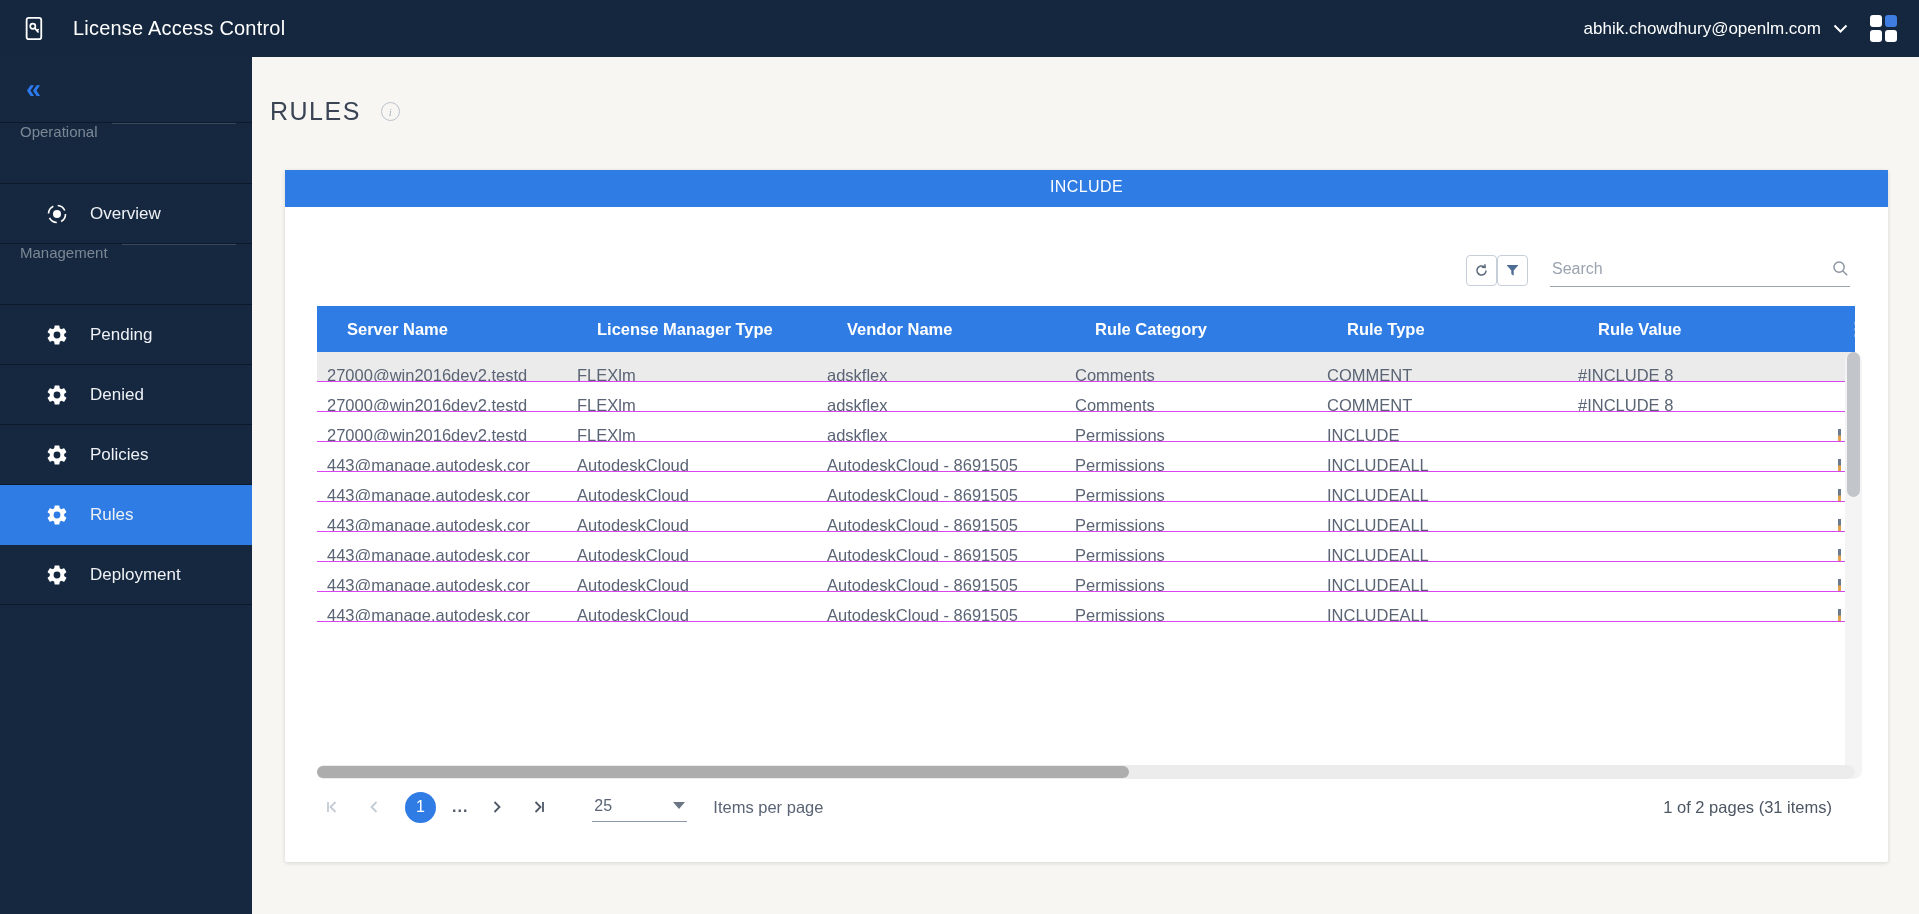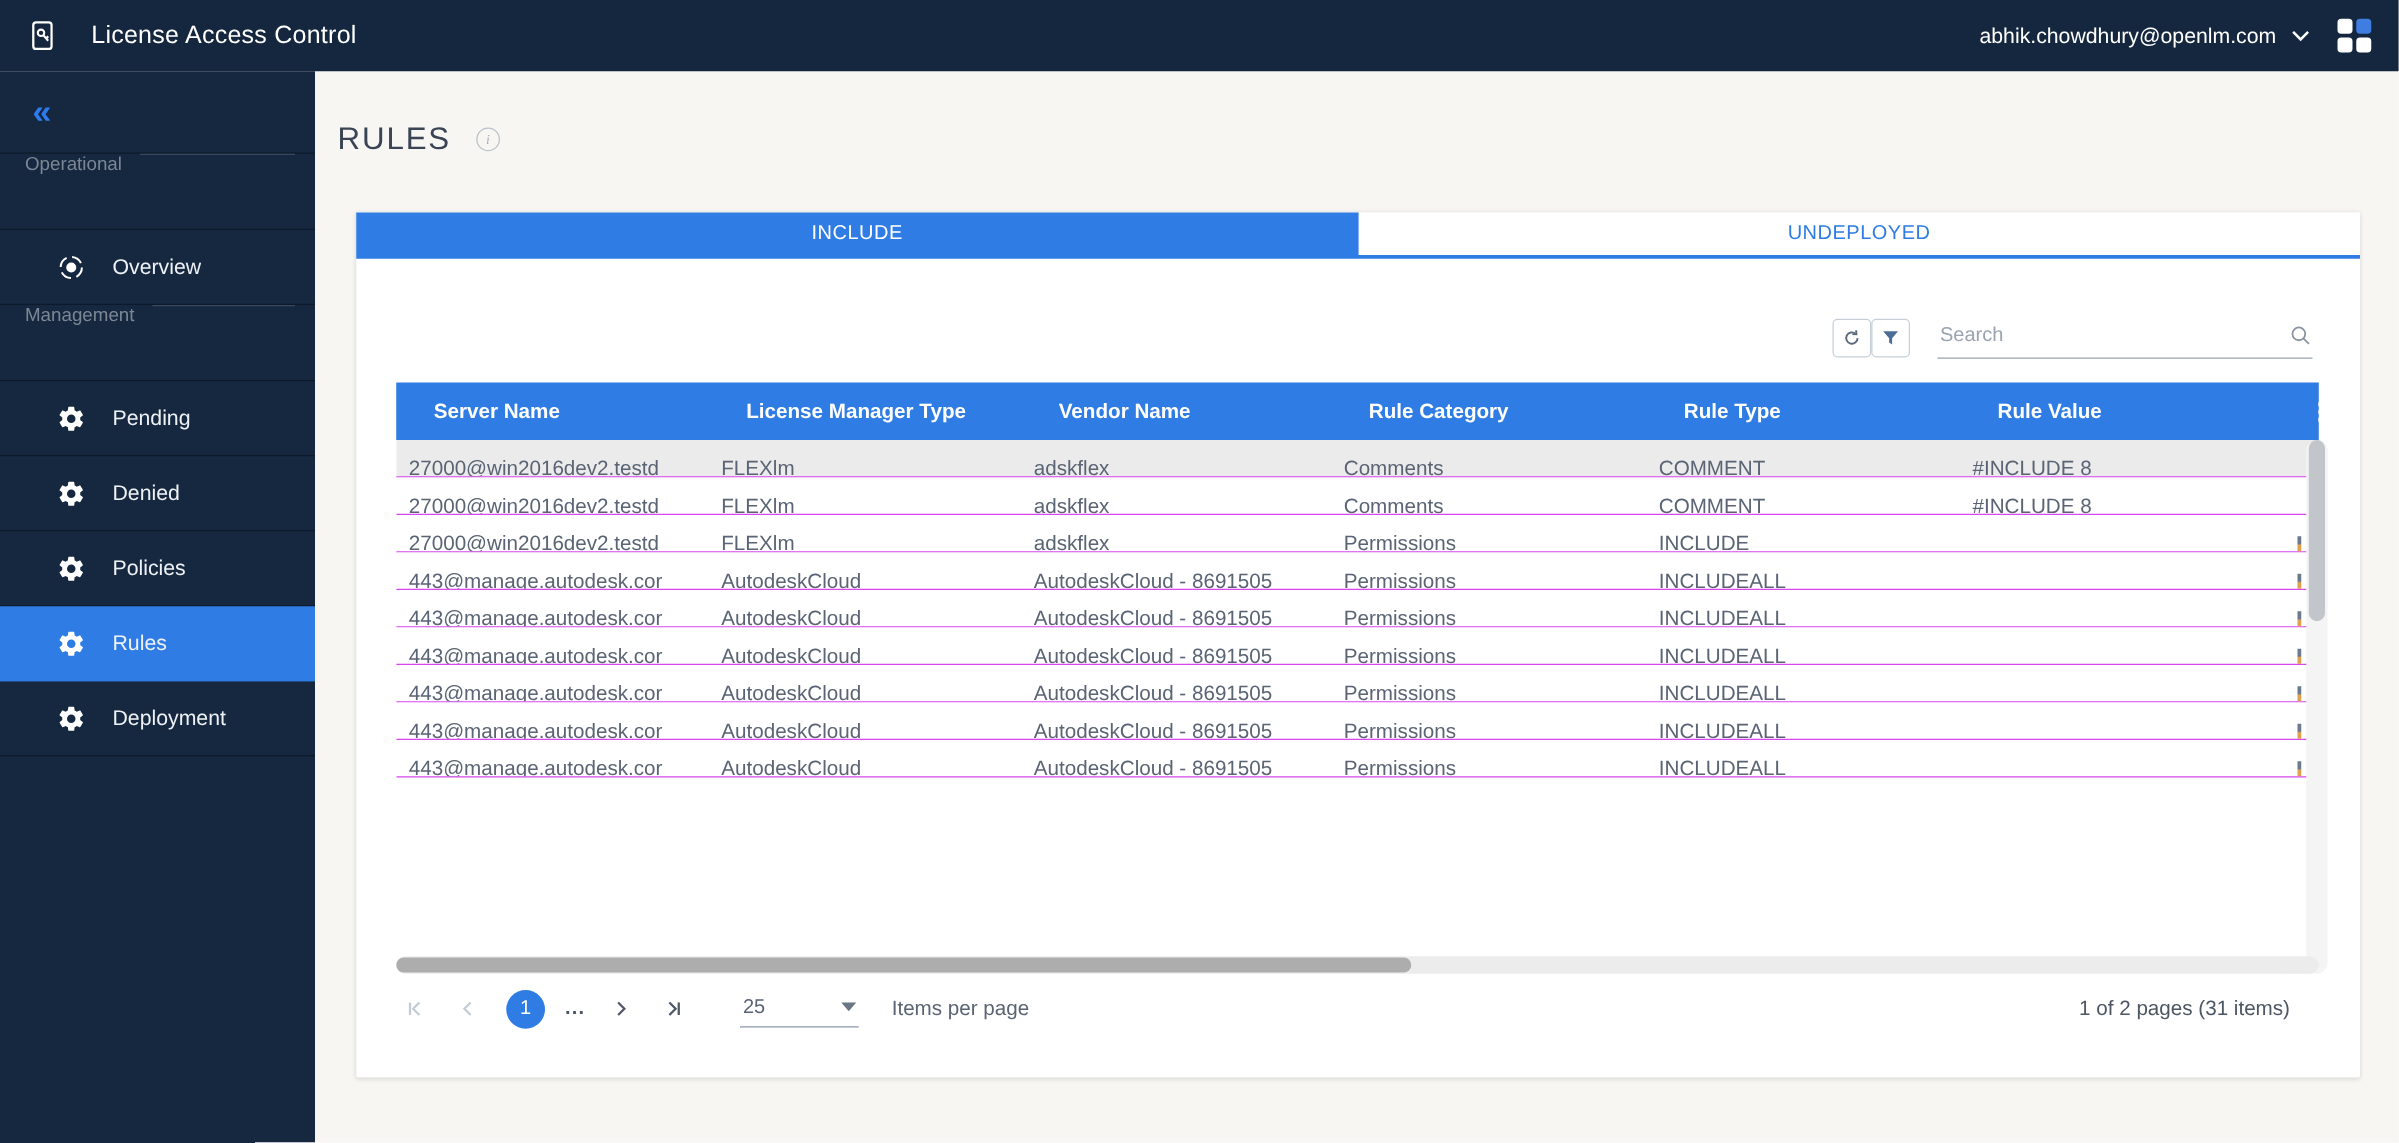--- a/index.html
+++ b/index.html
@@ -211,21 +211,20 @@
 
   <div class="title-row">
     <span class="page-title">RULES</span>
     <span class="info-icon">i</span>
   </div>
 
   <div class="card">
 
     <div class="tabs">
       <div class="tab active">INCLUDE</div>
-      <div class="tab">UNDEPLOYED</div>
     </div>
 
     <div class="toolbar">
       <div class="tool-btn">
         <span>
           <svg width="19" height="19" viewBox="0 0 20 20">
             <path d="M14.8 10a4.8 4.8 0 1 1-1.7-3.7" fill="none" stroke="#5b6b7c" stroke-width="1.6"></path>
             <path d="M13.6 3.4 L13.8 6.8 L10.4 6.6" fill="none" stroke="#5b6b7c" stroke-width="1.6"></path>
           </svg>
         </span>

